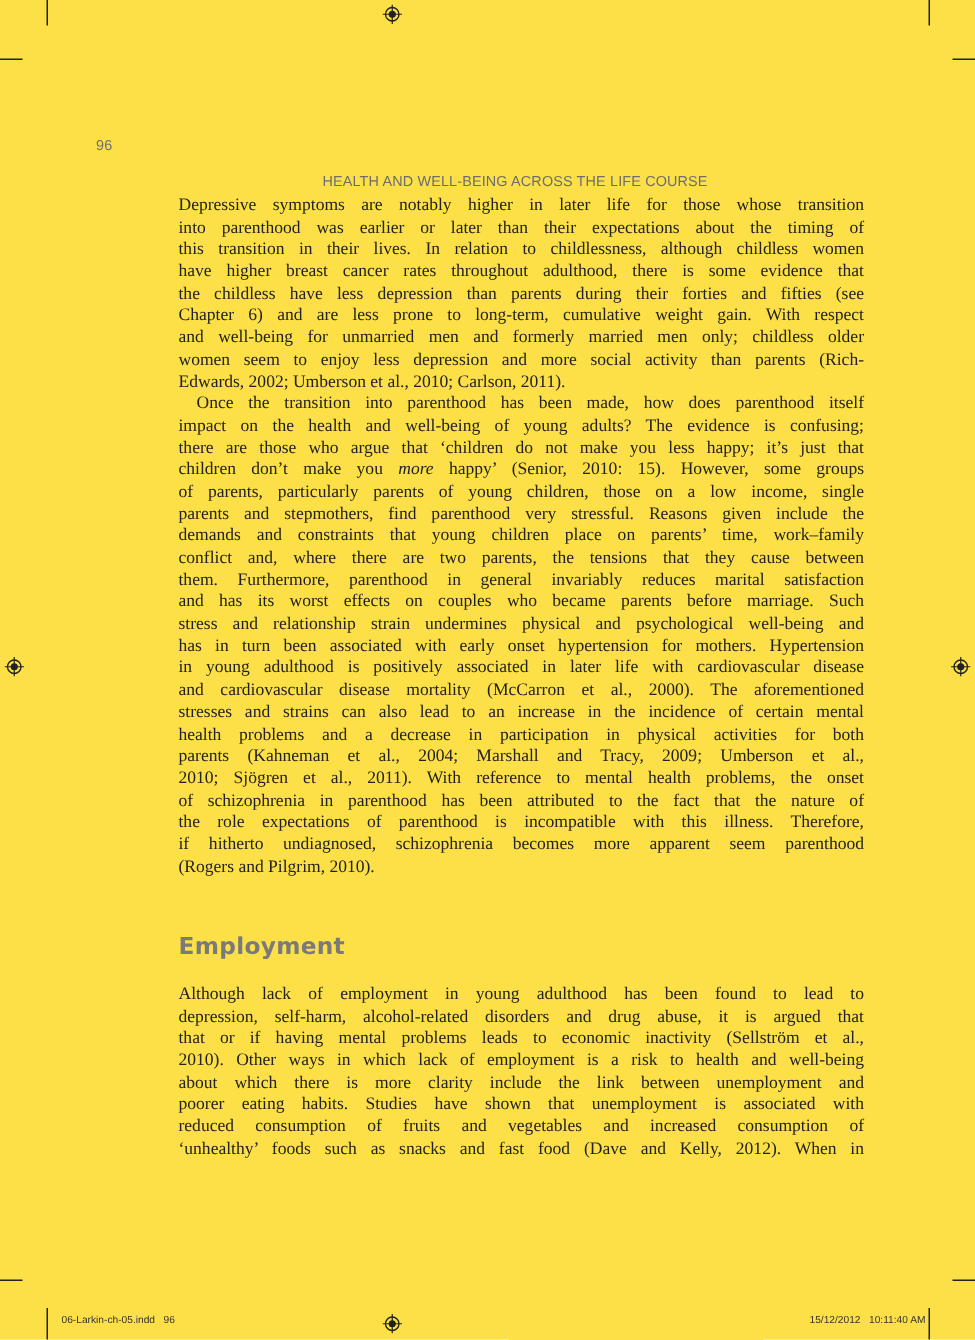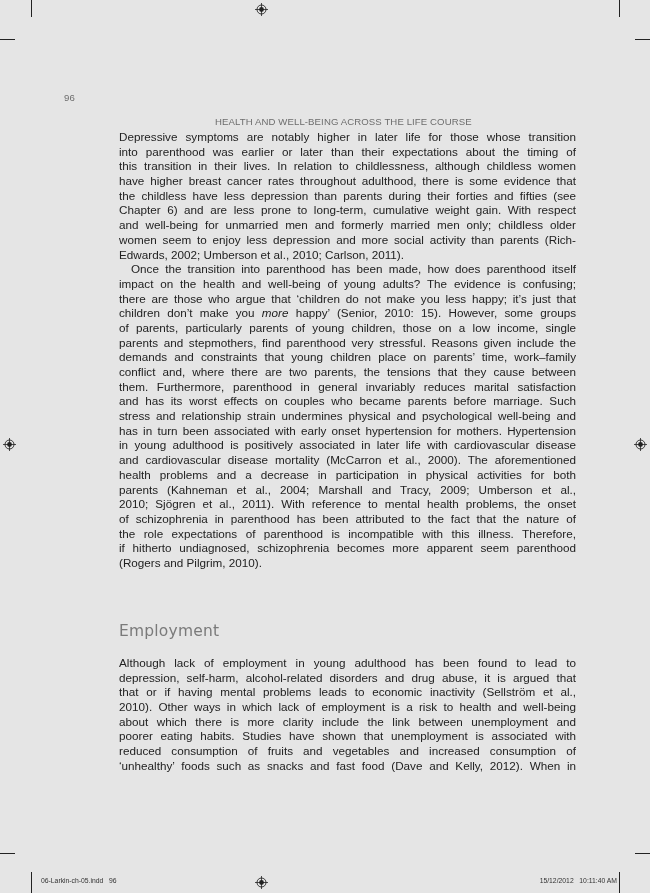--- a/index.html
+++ b/index.html
@@ -1,31 +1,31 @@
 <!DOCTYPE html>
 <html><head>
 <meta charset="utf-8">
 <style>
   html, body { margin: 0; padding: 0; background: #ffffff; }
   body { width: 650px; height: 893px; position: relative; overflow: hidden; }
-  .page { position: absolute; left: 0; top: 0; width: 650px; height: 893px; background: #e5e5e5; }
+  .page { position: absolute; left: 0; top: 0; width: 650px; height: 893px; background: #fde047; }
   .crop { position: absolute; background: #222; }
   .reg { position: absolute; width: 13px; height: 13px; }
   .running-head { position: absolute; top: 92px; left: 0; width: 650px; height: 14px;
     font-family: "Liberation Sans", sans-serif; font-size: 9.6px; color: #6d6d6d; letter-spacing: 0.1px; }
   .folio { position: absolute; left: 64px; top: 0; }
   .head-title { position: absolute; left: 215px; top: 0; margin-top: 24px; }
   .body-text { position: absolute; left: 119px; top: 130px; width: 457px;
-    font-family: Liberation Sans, sans-serif; font-size: 11.7px; line-height: 14.7px; color: #222; }
+    font-family: Liberation Serif, serif; font-size: 11.7px; line-height: 14.7px; color: #222; }
   .body-text p { margin: 0; text-align: justify; }
   .line { display: block; text-align: justify; text-align-last: justify; white-space: nowrap; height: 14.7px; }
   .line.last { text-align-last: left; }
   .indent { padding-left: 12px; }
   .section-heading { position: absolute; left: 119px; top: 622px;
-    font-family: "DejaVu Sans", sans-serif; font-size: 15.5px; color: #7a7a7a; font-weight: normal; letter-spacing: 0.2px; }
+    font-family: "DejaVu Sans", sans-serif; font-size: 15.5px; color: #7a7a7a; font-weight: bold; letter-spacing: 0.2px; }
   .body-text-2 { top: 656px; }
   .slug { position: absolute; top: 877px; font-family: "Liberation Sans", sans-serif; font-size: 6.8px; color: #333; }
   em { font-style: italic; }
 </style>
 </head>
 <body>
 
 <div class="page">
 
   <div class="crop" style="left:31px;top:0;width:1px;height:17px;"></div>
@@ -87,20 +87,21 @@
         <span class="line">of parents, particularly parents of young children, those on a low income, single</span>
         <span class="line">parents and stepmothers, find parenthood very stressful. Reasons given include the</span>
         <span class="line">demands and constraints that young children place on parents’ time, work–family</span>
         <span class="line">conflict and, where there are two parents, the tensions that they cause between</span>
         <span class="line">them. Furthermore, parenthood in general invariably reduces marital satisfaction</span>
         <span class="line">and has its worst effects on couples who became parents before marriage. Such</span>
         <span class="line">stress and relationship strain undermines physical and psychological well-being and</span>
         <span class="line">has in turn been associated with early onset hypertension for mothers. Hypertension</span>
         <span class="line">in young adulthood is positively associated in later life with cardiovascular disease</span>
         <span class="line">and cardiovascular disease mortality (McCarron et al., 2000). The aforementioned</span>
+        <span class="line">stresses and strains can also lead to an increase in the incidence of certain mental</span>
         <span class="line">health problems and a decrease in participation in physical activities for both</span>
         <span class="line">parents (Kahneman et al., 2004; Marshall and Tracy, 2009; Umberson et al.,</span>
         <span class="line">2010; Sjögren et al., 2011). With reference to mental health problems, the onset</span>
         <span class="line">of schizophrenia in parenthood has been attributed to the fact that the nature of</span>
         <span class="line">the role expectations of parenthood is incompatible with this illness. Therefore,</span>
         <span class="line">if hitherto undiagnosed, schizophrenia becomes more apparent seem parenthood</span>
         <span class="line last">(Rogers and Pilgrim, 2010).</span>
       </p>
   </div>
 

